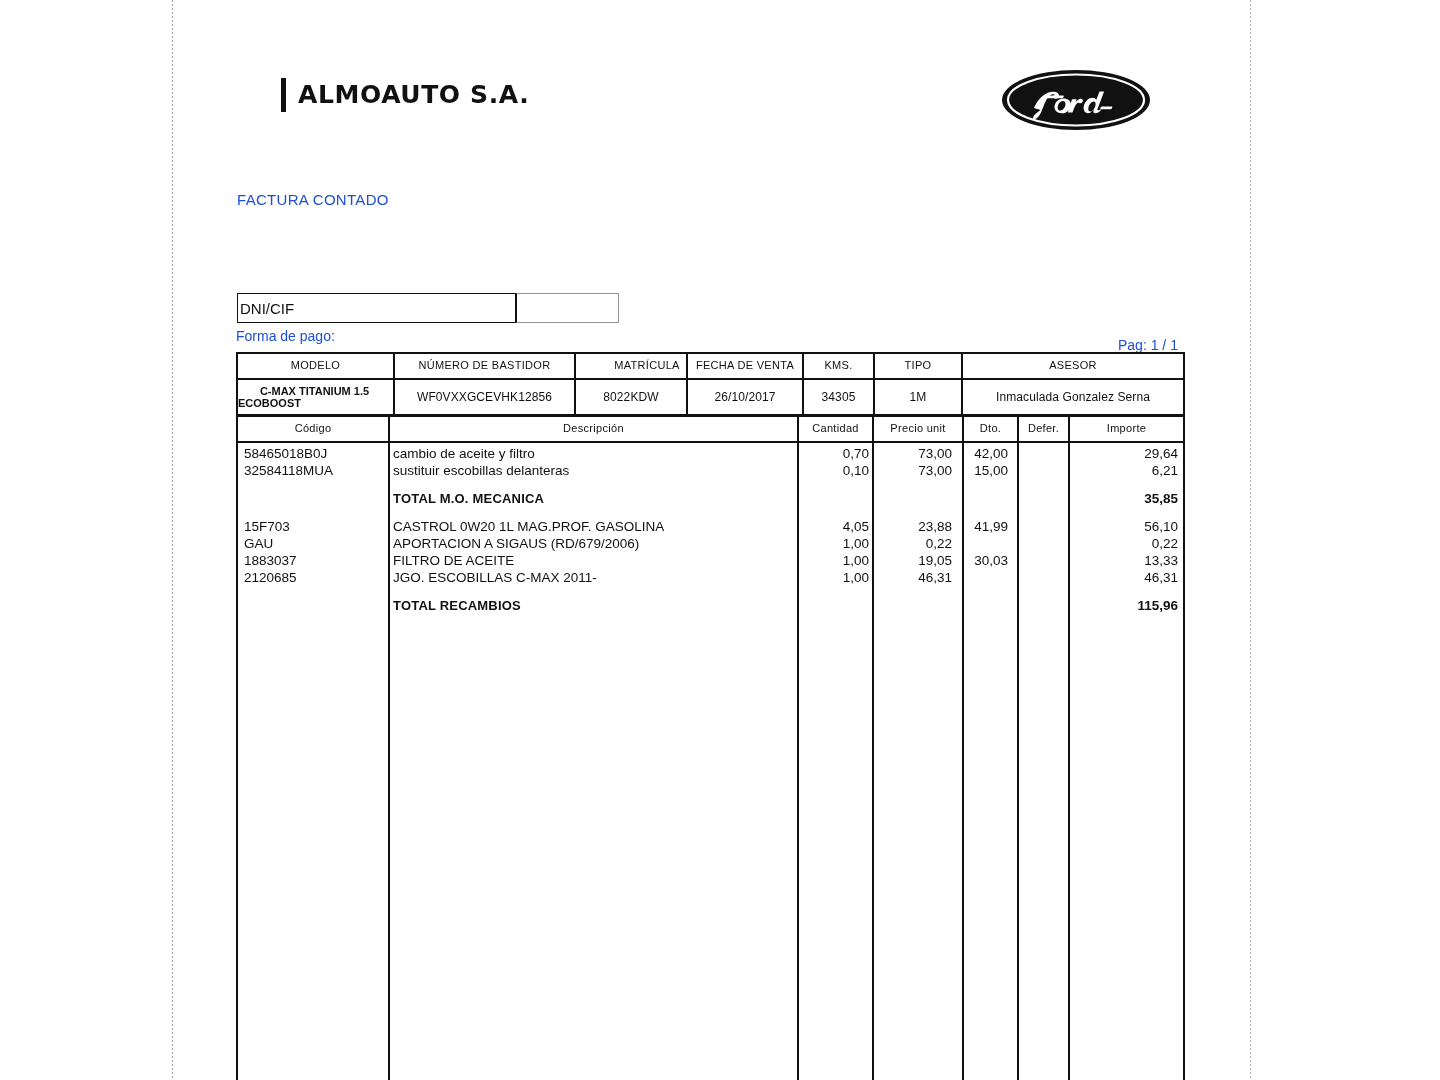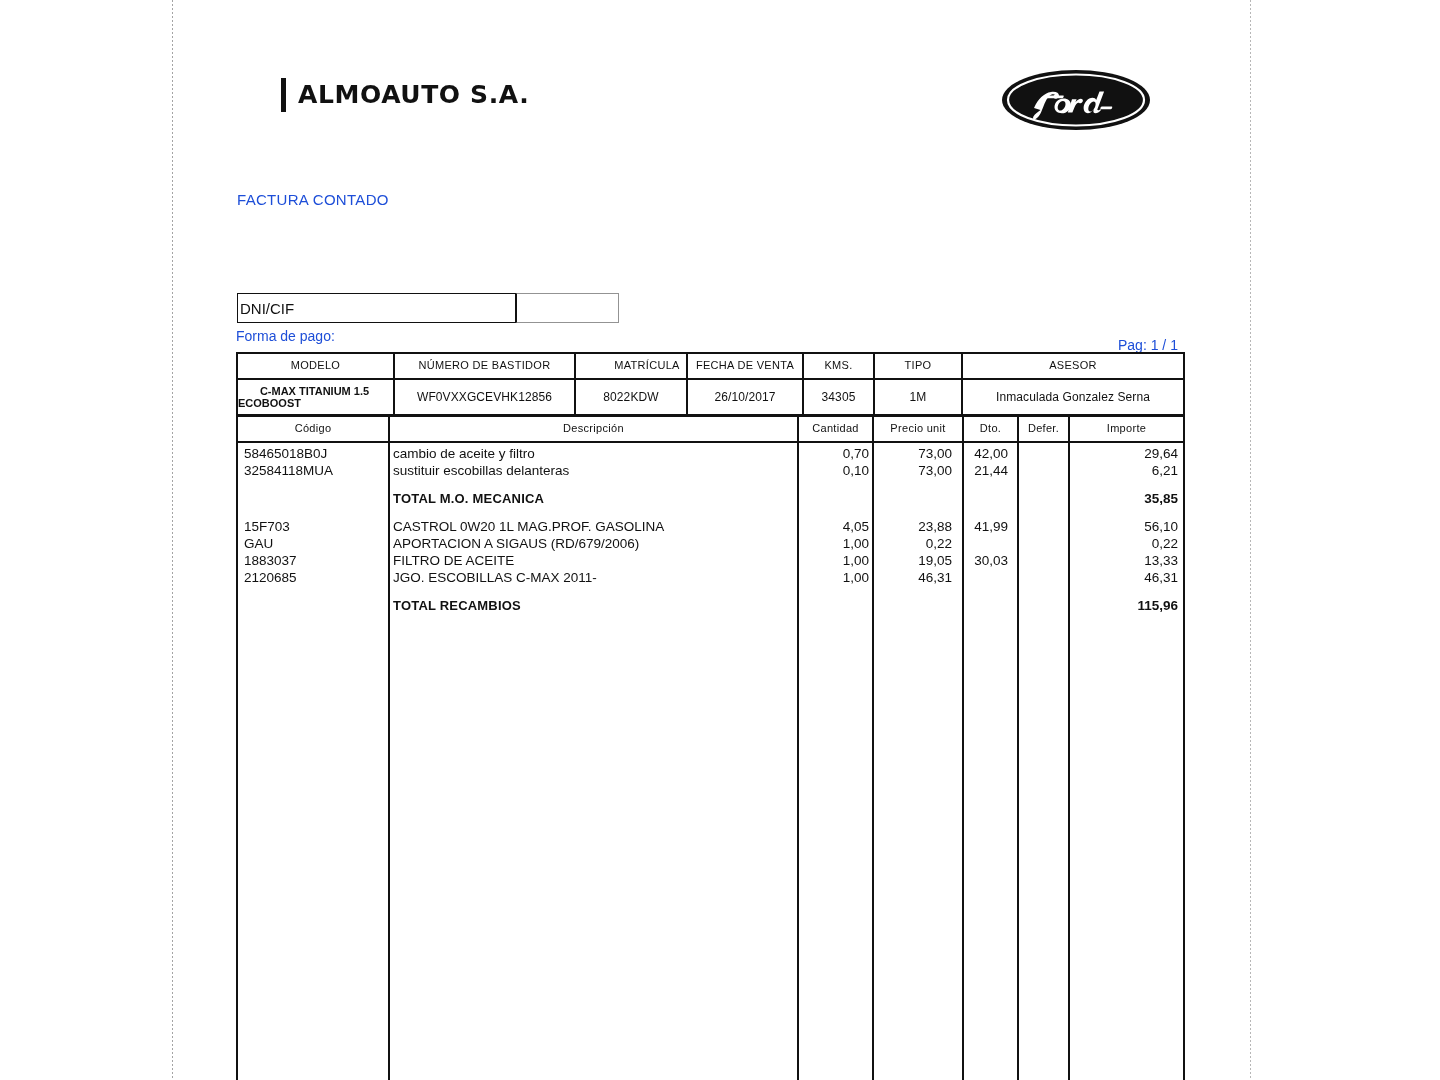--- a/index.html
+++ b/index.html
@@ -314,21 +314,21 @@
           <div class="num price">73,00</div>
           <div class="num dto">42,00</div>
           <div class="num defer"></div>
           <div class="num imp">29,64</div>
         </div>
         <div class="item-row">
           <div class="code">32584118MUA</div>
           <div class="desc">sustituir escobillas delanteras</div>
           <div class="num qty">0,10</div>
           <div class="num price">73,00</div>
-          <div class="num dto">21,44</div>
+          <div class="num dto">15,00</div>
           <div class="num defer"></div>
           <div class="num imp">6,21</div>
         </div>
         <div class="item-row spacer"></div>
         <div class="item-row">
           <div class="code"></div>
           <div class="desc total">TOTAL M.O. MECANICA</div>
           <div class="num qty bold"></div>
           <div class="num price bold"></div>
           <div class="num dto bold"></div>

